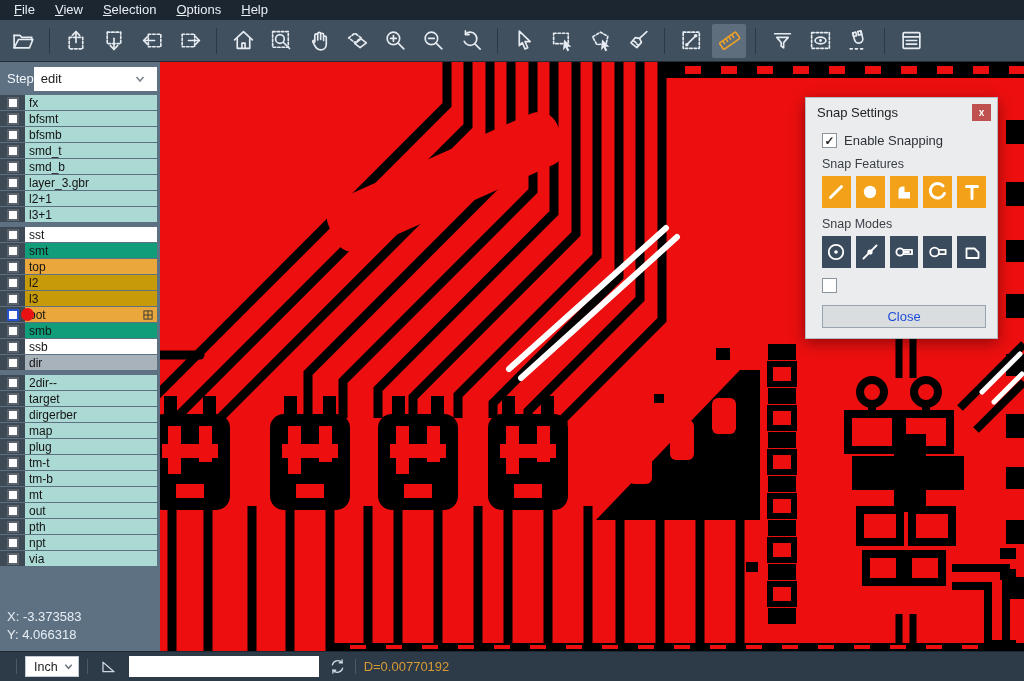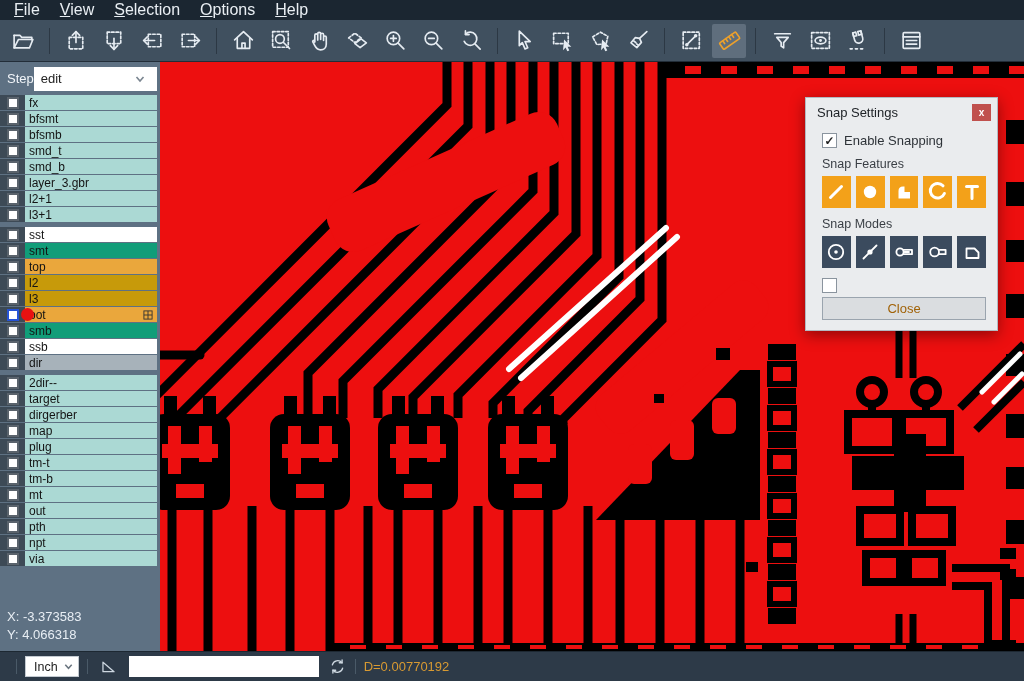--- a/index.html
+++ b/index.html
@@ -1,21 +1,21 @@
 <!DOCTYPE html>
 <html><head>
 <meta charset="utf-8">
 <style>
   * { box-sizing: border-box; margin: 0; padding: 0; }
   html,body { width:1024px; height:681px; overflow:hidden;
     font-family:"Liberation Sans", sans-serif; background:#2d3a48; position:relative; }
 
   
   .menubar { height:20px; background:#1b2631; display:flex; align-items:center; padding-left:4px; }
-  .mitem { color:#e9eef3; font-size:16px; padding:0 10px; line-height:20px; cursor:default; }
+  .mitem { color:#e9eef3; font-size:13px; padding:0 10px; line-height:20px; cursor:default; }
 
   
   .toolbar { height:42px; background:#40505f; display:flex; align-items:center;
     border-bottom:1px solid #222d38; padding-left:4px; }
   .tbtn { width:34px; height:34px; margin:0 2px; display:flex; align-items:center;
     justify-content:center; color:#e6ecf2; border-radius:2px; flex:none; }
   .tbtn svg { width:25px; height:25px; }
   .tbtn.active { background:#5f6e7d; }
   .tbtn.orange { color:#eca02c; }
   .tdiv { width:1px; height:26px; background:#2c3844; margin:0 7px; flex:none; }
@@ -83,21 +83,21 @@
   .cb.checked::after { content:"✓"; font-weight:bold; }
   .sd-label { font-size:12.5px; color:#3a3f45; margin:9px 0 5px 0; }
   .btnrow { display:flex; gap:5px; }
   .fbtn, .mbtn { width:32px; height:32px; display:flex; align-items:center;
     justify-content:center; border:none; cursor:pointer; }
   .fbtn { background:#f3a119; }
   .mbtn { background:#3b4b5e; }
   .fbtn svg, .mbtn svg { width:24px; height:24px; }
   .sd-space { height:10px; }
   .sd-closebtn { width:100%; height:23px; background:#dadde0; border:1px solid #9aa4ae;
-    font-size:13px; color:#a16207; font-family:inherit; cursor:pointer; }
+    font-size:13px; color:#1d4ed8; margin-top:8px; font-family:inherit; cursor:pointer; }
 </style>
 </head>
 <body>
 
 <div class="menubar" id="menubar">
     <span class="mitem"><u>F</u>ile</span>
     <span class="mitem"><u>V</u>iew</span>
     <span class="mitem"><u>S</u>election</span>
     <span class="mitem"><u>O</u>ptions</span>
     <span class="mitem"><u>H</u>elp</span>

